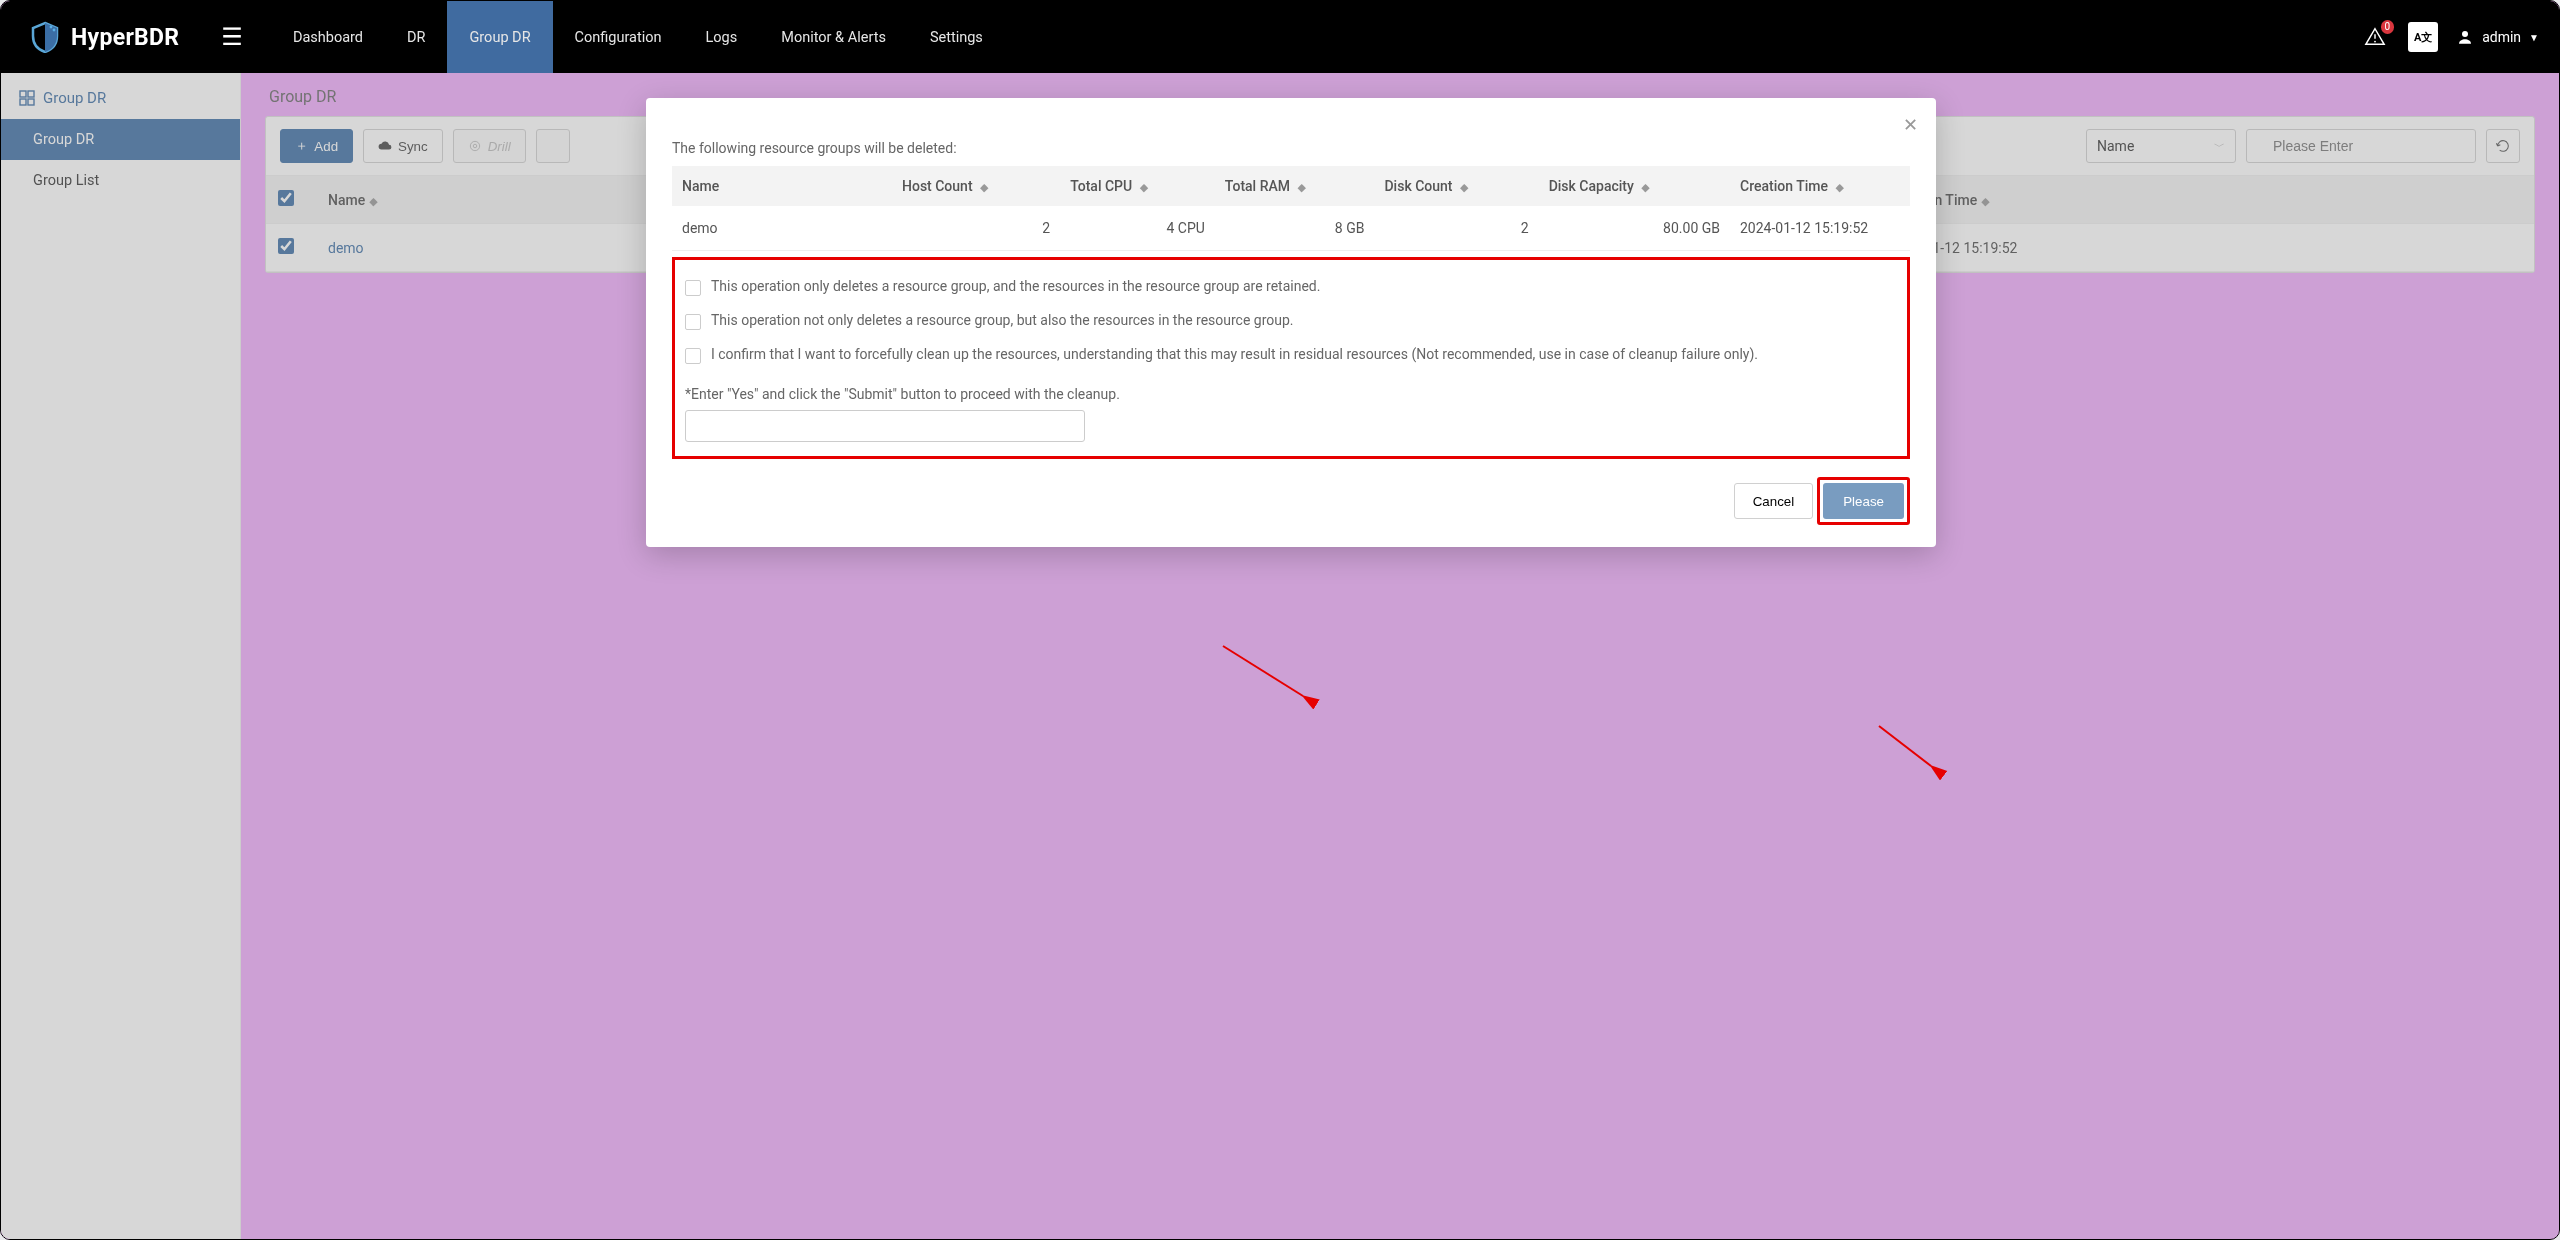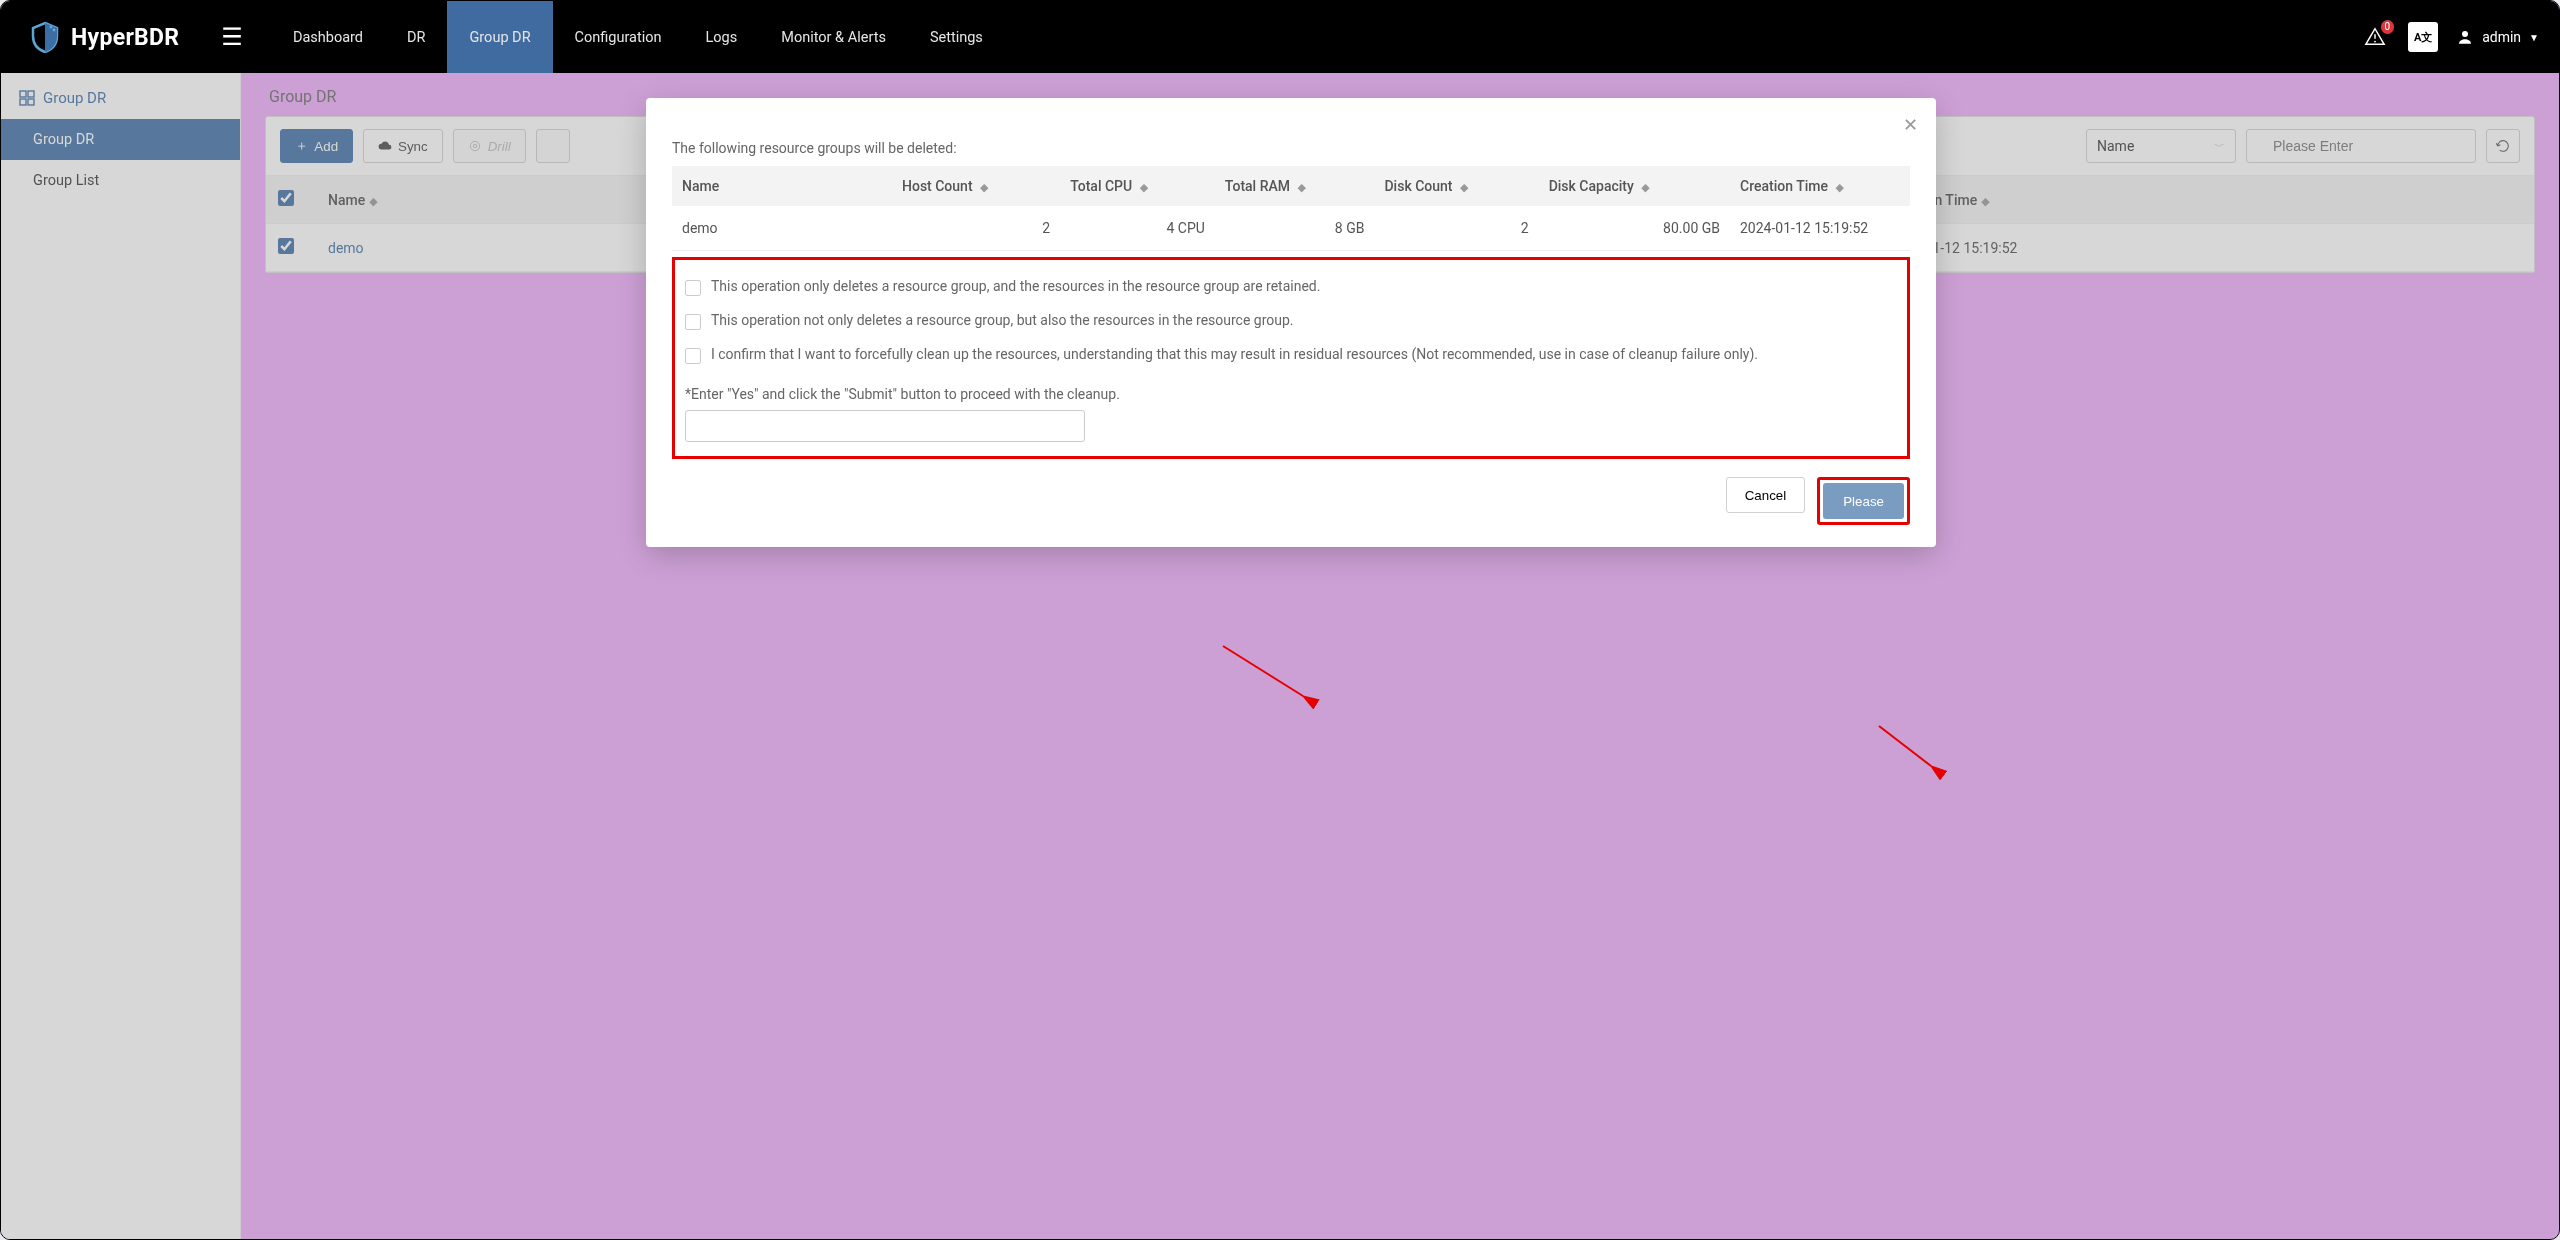--- a/index.html
+++ b/index.html
@@ -63,21 +63,21 @@
   table.modal-table{ width:100%; border-collapse:collapse; margin-top:10px;}
   table.modal-table th{ background:#f3f3f3; font-weight:500; padding:12px 10px; font-size:14px; color:#555; text-align:left;}
   table.modal-table td{ padding:14px 10px; border-bottom:1px solid #eee; font-size:14px; color:#555;}
 
   .red-box { border:3px solid #e60000; border-radius:0; padding:10px 10px 14px 10px; margin-top:6px;}
   .opt { display:flex; align-items:flex-start; gap:10px; padding:8px 0; color:#666;}
   .opt .box-chk{ width:16px; height:16px; border:1px solid #ccc; border-radius:2px; flex:0 0 16px; margin-top:2px;}
   .confirm-line{ color:#666; font-size:14px; margin-top:14px;}
   .confirm-input{ width:400px; height:32px; border:1px solid #ccc; border-radius:3px; margin-top:8px;}
 
-  .modal-footer{ display:flex; justify-content:flex-end; gap:12px; margin-top:18px; }
+  .modal-footer{ display:flex; justify-content:flex-end; gap:4px; margin-top:18px; align-items:center;}
   .btn-cancel{ height:36px; padding:0 18px; border:1px solid #d0d0d0; background:#fff; border-radius:3px;}
   .submit-wrap{ border:3px solid #e60000; border-radius:3px; padding:3px;}
   .btn-submit{ height:36px; padding:0 20px; background:#799cc0; color:#fff; border:0; border-radius:3px;}
 
   
   .arrow{ position:absolute; pointer-events:none;}
   .arrow svg{ overflow:visible;}
 </style>
 </head>
 <body>

